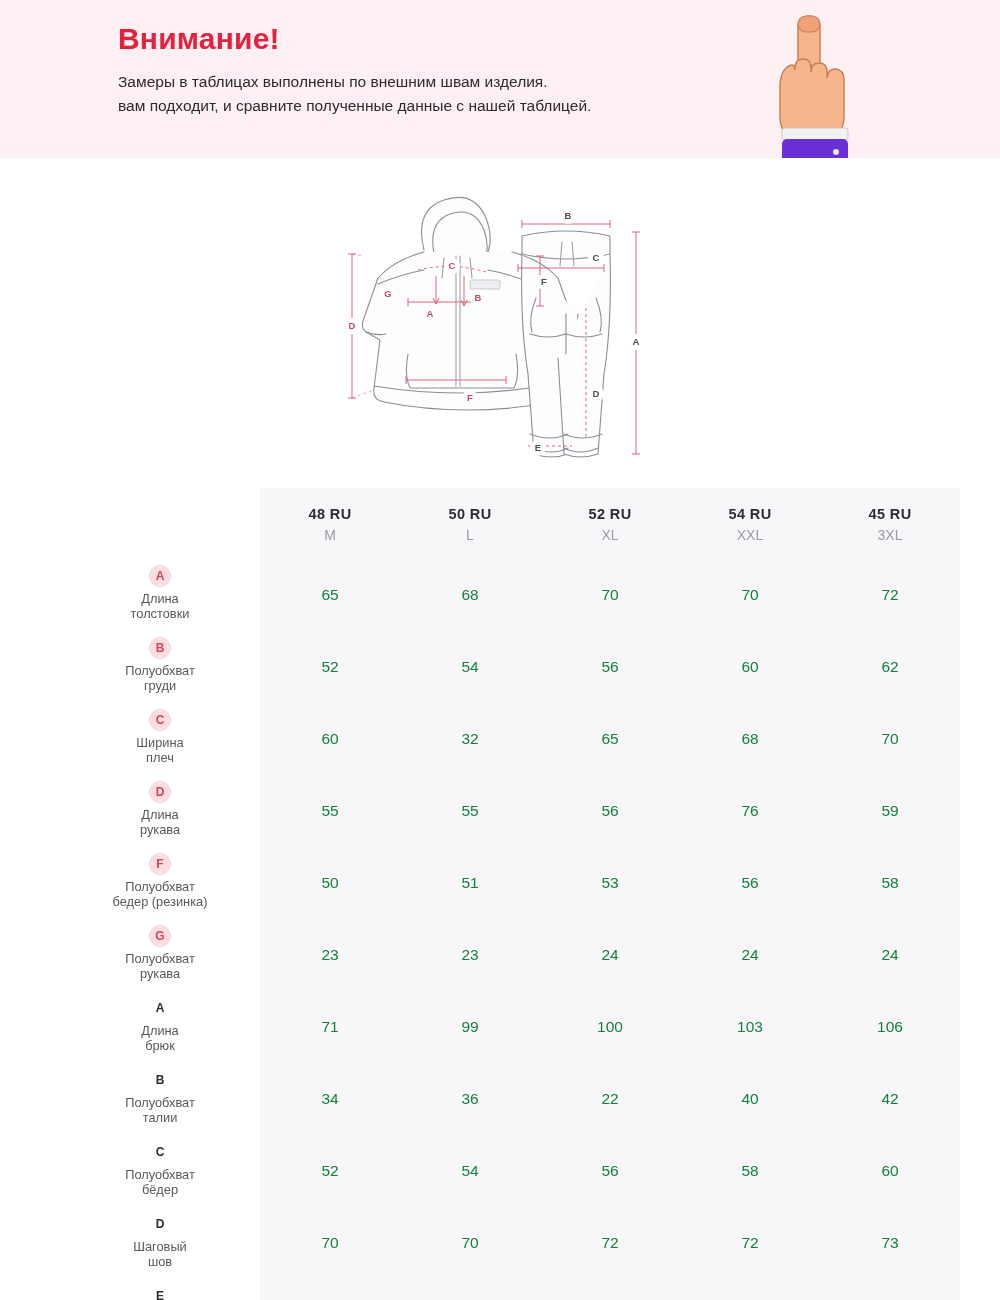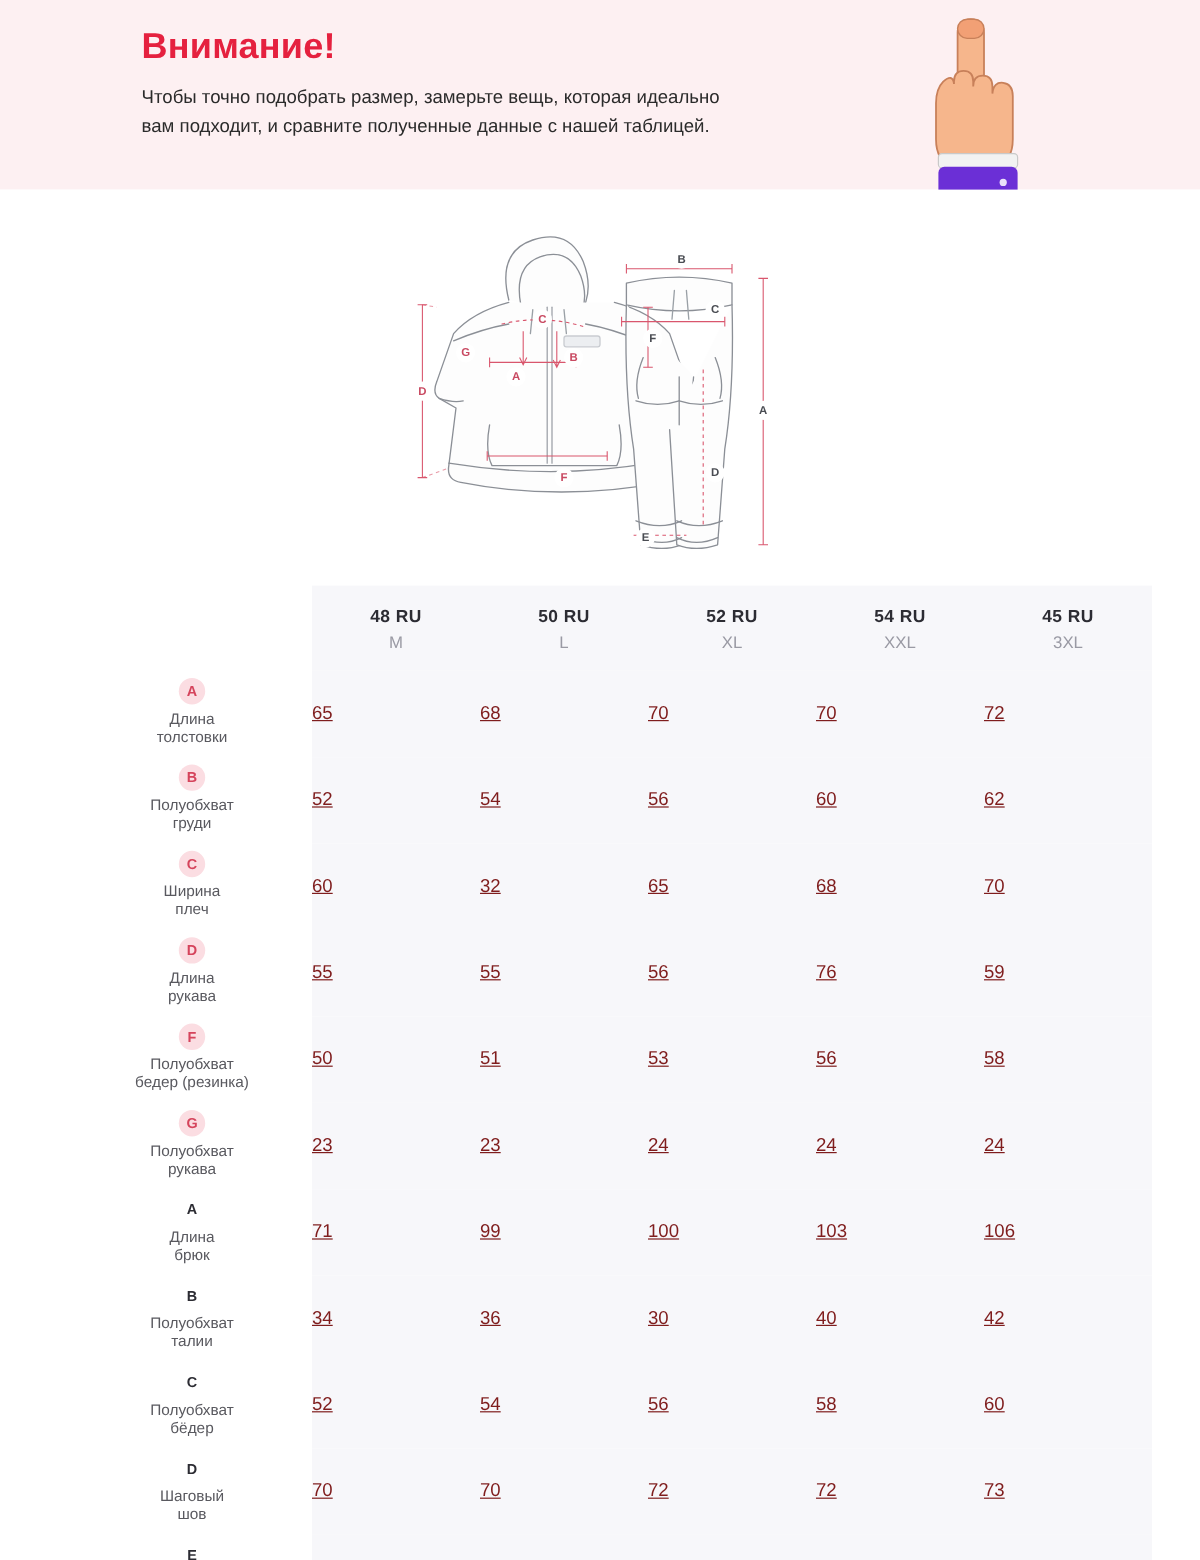--- a/index.html
+++ b/index.html
@@ -84,27 +84,26 @@
     color: #9a9aa4;
     margin-top: 5px;
   }
   td.label-cell {
     text-align: center;
     padding: 6px 8px 10px 8px;
     vertical-align: top;
     background: #ffffff;
   }
   td.value-cell {
-    text-align: left;
+    text-align: center;
     font-size: 15.5px;
-    color: #7f1d1d;
+    color: #15803d;
     background: #f7f7fa;
     height: 60px;
     vertical-align: middle;
-    text-decoration: underline;
   }
   .badge {
     display: inline-flex;
     align-items: center;
     justify-content: center;
     width: 22px; height: 22px;
     border-radius: 50%;
     font-size: 12px;
     font-weight: bold;
     margin-bottom: 4px;
@@ -119,21 +118,21 @@
     white-space: pre-line;
   }
 </style>
 </head>
 <body>
 
 <div class="page">
 
   <div class="notice">
     <h1>Внимание!</h1>
-    <p>Чтобы точно подобрать размер, замерьте вещь, которая идеально</p>
+    <p>Замеры в таблицах выполнены по внешним швам изделия.</p>
     <p>вам подходит, и сравните полученные данные с нашей таблицей.</p>
 
     <svg class="hand" viewBox="0 0 90 170">
 
       <rect x="28" y="8" width="22" height="58" rx="11" fill="#f6b68c" stroke="#c8805a" stroke-width="1.5"></rect>
       <rect x="28" y="8" width="22" height="16" rx="8" fill="#f2a075" stroke="#c8805a" stroke-width="1.2"></rect>
 
       <path d="M16 60 q-6 6 -6 18 v30 q0 18 14 24 h36 q14 -6 14 -24 V72 q0 -10 -8 -11 -8 -1 -9 9 v-6 q0 -9 -8 -9 -8 0 -8 9 v-4 q0 -9 -8 -9 -8 0 -8 9 V62 q-1 -9 -9 -2 z" fill="#f6b68c" stroke="#c8805a" stroke-width="1.5"></path>
 
       <rect x="12" y="120" width="66" height="12" rx="3" fill="#f2f2f2" stroke="#c9c9c9" stroke-width="1"></rect>
@@ -376,21 +375,21 @@
           <td class="value-cell">106</td>
         </tr>
         <tr>
           <td class="label-cell">
             <span class="badge plain">B</span>
             <span class="lab-text">Полуобхват
 талии</span>
           </td>
           <td class="value-cell">34</td>
           <td class="value-cell">36</td>
-          <td class="value-cell">30</td>
+          <td class="value-cell">22</td>
           <td class="value-cell">40</td>
           <td class="value-cell">42</td>
         </tr>
         <tr>
           <td class="label-cell">
             <span class="badge plain">C</span>
             <span class="lab-text">Полуобхват
 бёдер</span>
           </td>
           <td class="value-cell">52</td>

